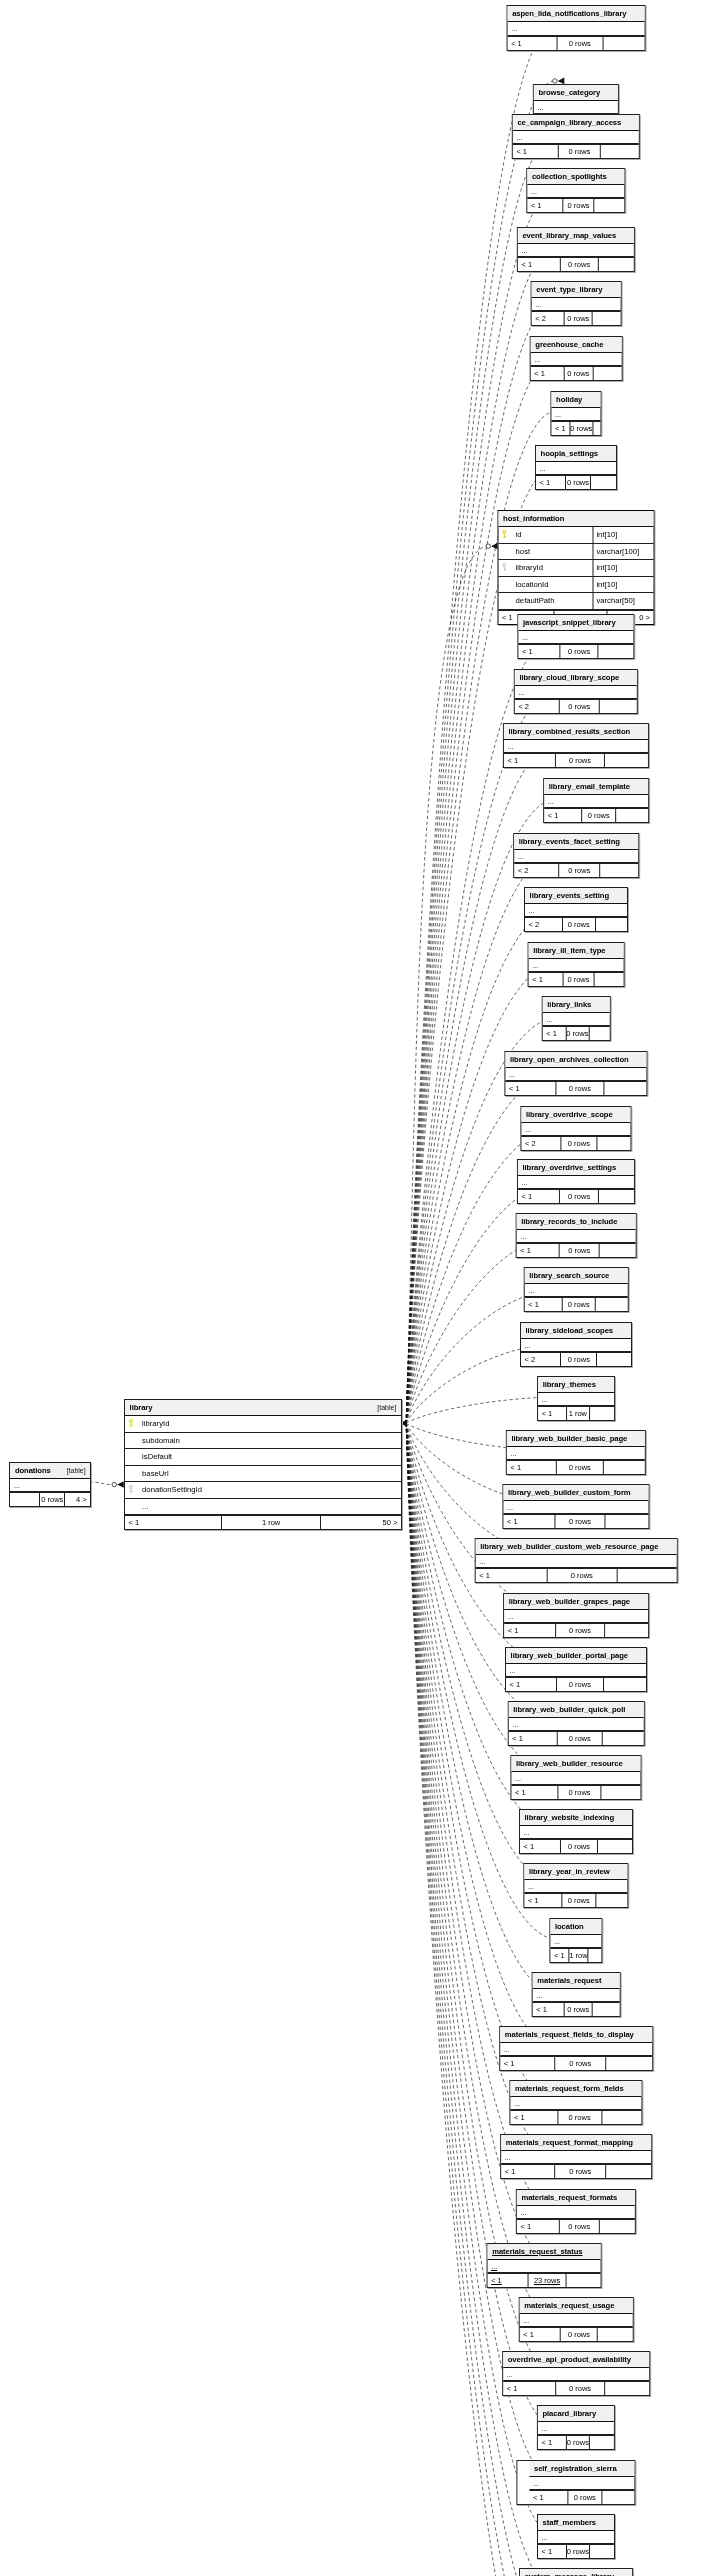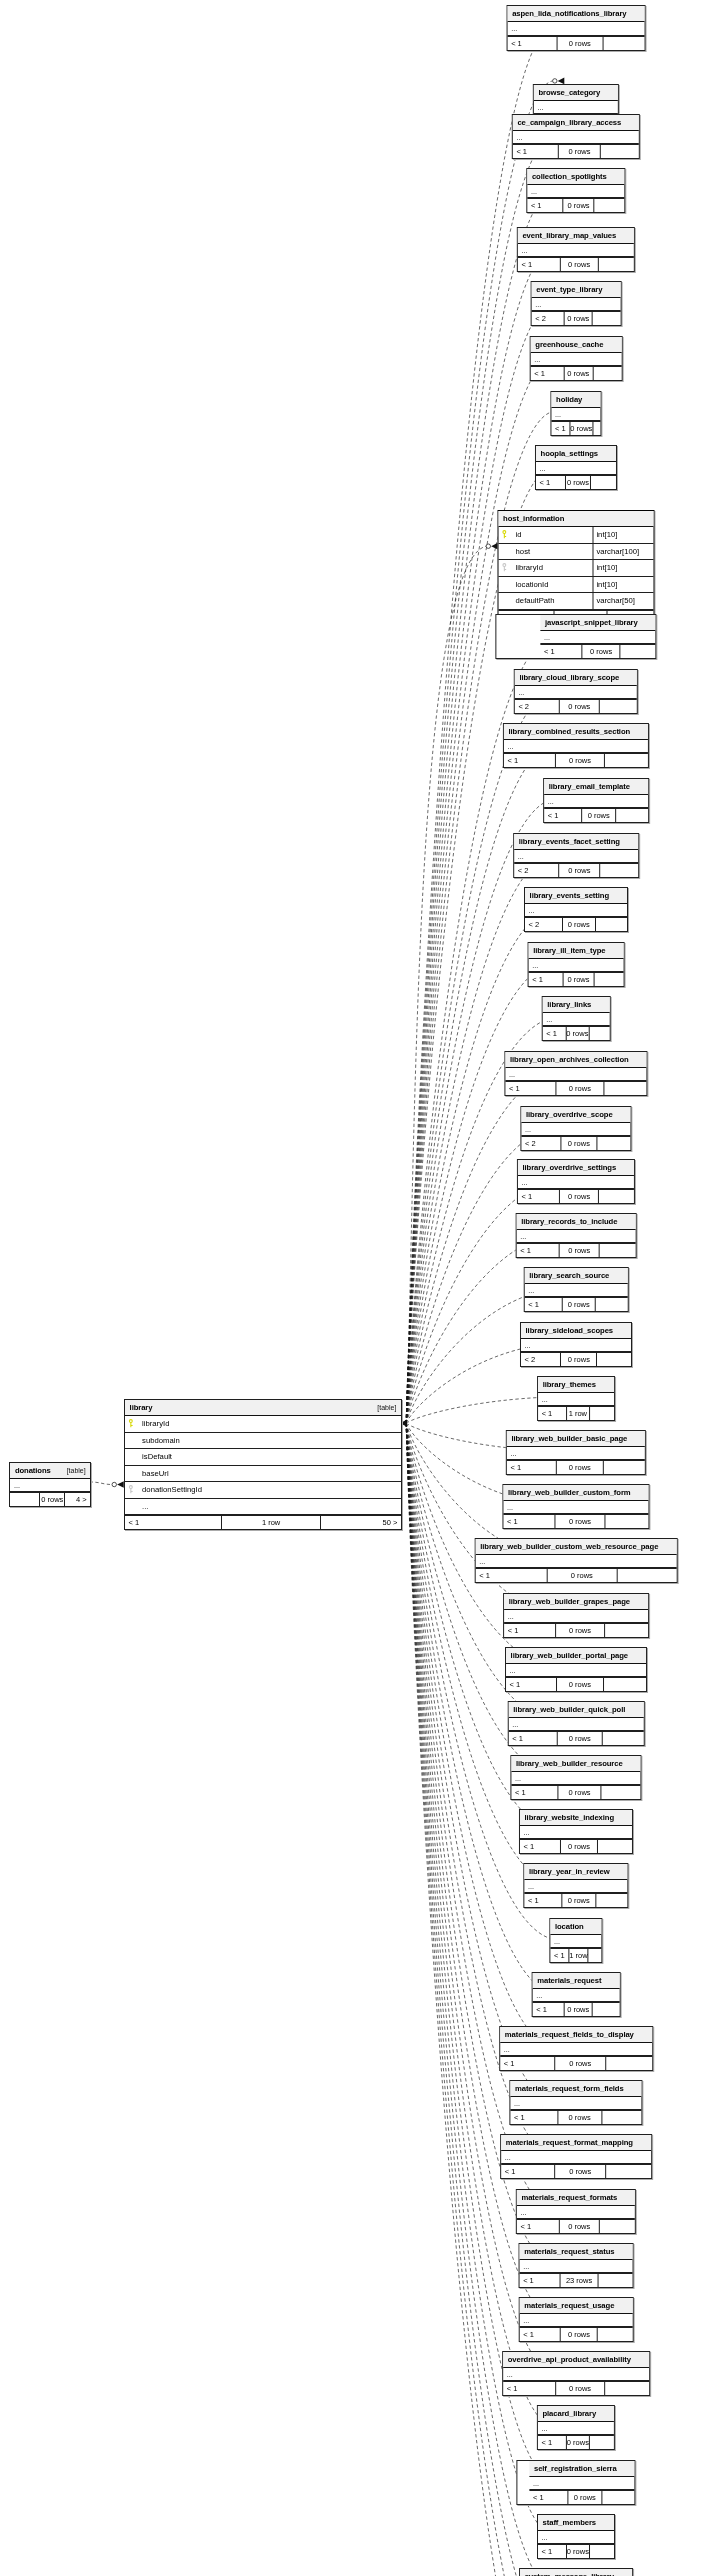--- a/index.html
+++ b/index.html
@@ -397,21 +397,21 @@
           <span class="kslot"></span>
           <span class="cname">defaultPath</span>
           <span class="ctype">varchar[50]</span>
         </div>
         <div class="ftr" style="border-top: 0.7px solid rgb(31, 31, 31);">
           <span class="fl">&lt; 1</span>
           <span class="fc">0 rows</span>
           <span class="fr">0 &gt;</span>
         </div>
       </div>
-      <div class="tbox" style="top: 614px; left: 576px; padding-left: 44px;">
+      <div class="tbox" style="top: 614px; left: 576px;">
         <div class="hdr">
           <span class="tname">javascript_snippet_library</span>
           <span class="badge"></span>
         </div>
         <div class="dots">...</div>
         <div class="ftr" style="border-top: 0.7px solid rgb(31, 31, 31);">
           <span class="fl">&lt; 1</span>
           <span class="fc">0 rows</span>
           <span class="fr"></span>
         </div>
@@ -757,21 +757,21 @@
           <span class="tname">materials_request_formats</span>
           <span class="badge"></span>
         </div>
         <div class="dots">...</div>
         <div class="ftr" style="border-top: 0.7px solid rgb(31, 31, 31);">
           <span class="fl">&lt; 1</span>
           <span class="fc">0 rows</span>
           <span class="fr"></span>
         </div>
       </div>
-      <div class="tbox" style="top: 2243px; left: 576px;">
+      <div class="tbox" style="top: 2243px; left: 544px; text-decoration: underline;">
         <div class="hdr">
           <span class="tname">materials_request_status</span>
           <span class="badge"></span>
         </div>
         <div class="dots">...</div>
         <div class="ftr" style="border-top: 0.7px solid rgb(31, 31, 31);">
           <span class="fl">&lt; 1</span>
           <span class="fc">23 rows</span>
           <span class="fr"></span>
         </div>

